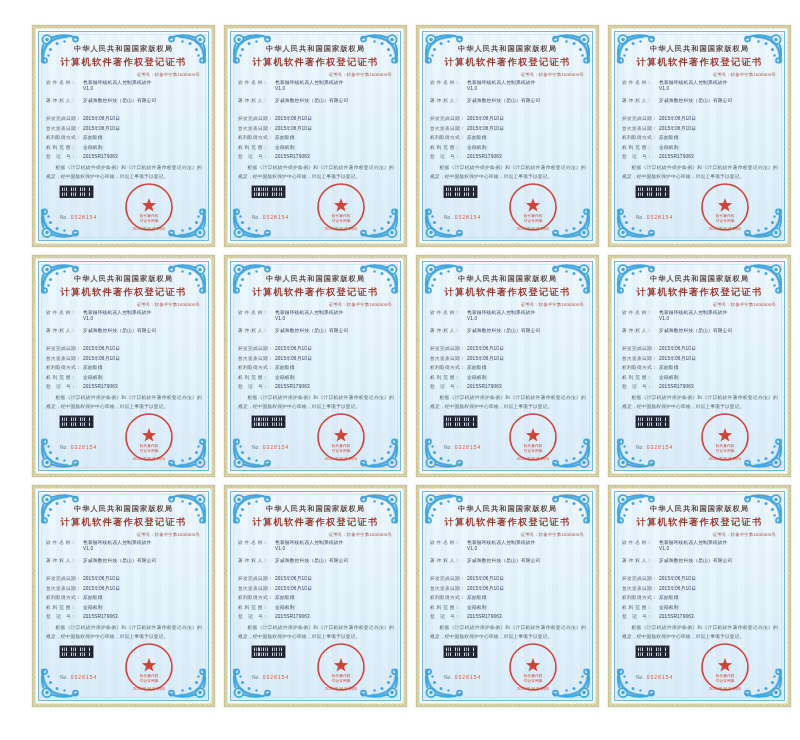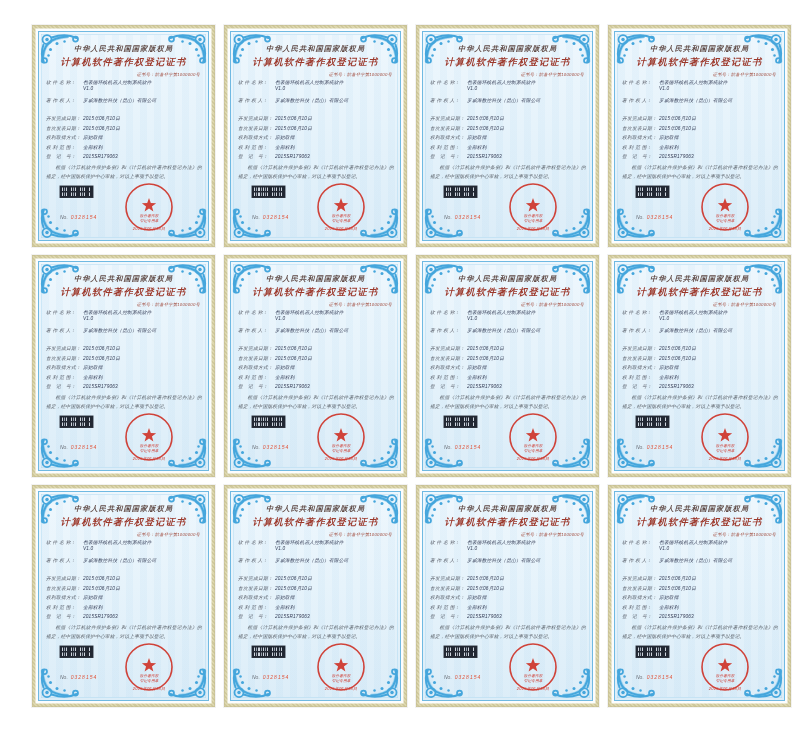--- a/index.html
+++ b/index.html
@@ -8,21 +8,20 @@
     font-family:"Liberation Sans","DejaVu Sans",sans-serif;
   }
   .cert-grid{
     position:absolute;left:32px;top:25px;
     display:grid;grid-template-columns:repeat(4,183px);grid-auto-rows:222px;
     column-gap:9px;row-gap:8px;
   }
   .cert{
     position:relative;width:183px;height:222px;overflow:hidden;
     box-shadow:0 0 0 1px rgba(0,0,0,0.05);
-    font-style:italic;
   }
   
   .cert-inner{
     position:absolute;left:0;top:0;width:366px;height:444px;
     transform:scale(.5);transform-origin:0 0;
   }
   .border-beige{
     position:absolute;inset:0;
     background:repeating-linear-gradient(45deg,#ddd7ae 0 3px,#cfc89c 3px 6px);
     box-shadow:inset 0 0 0 1px #c3bc8e;

